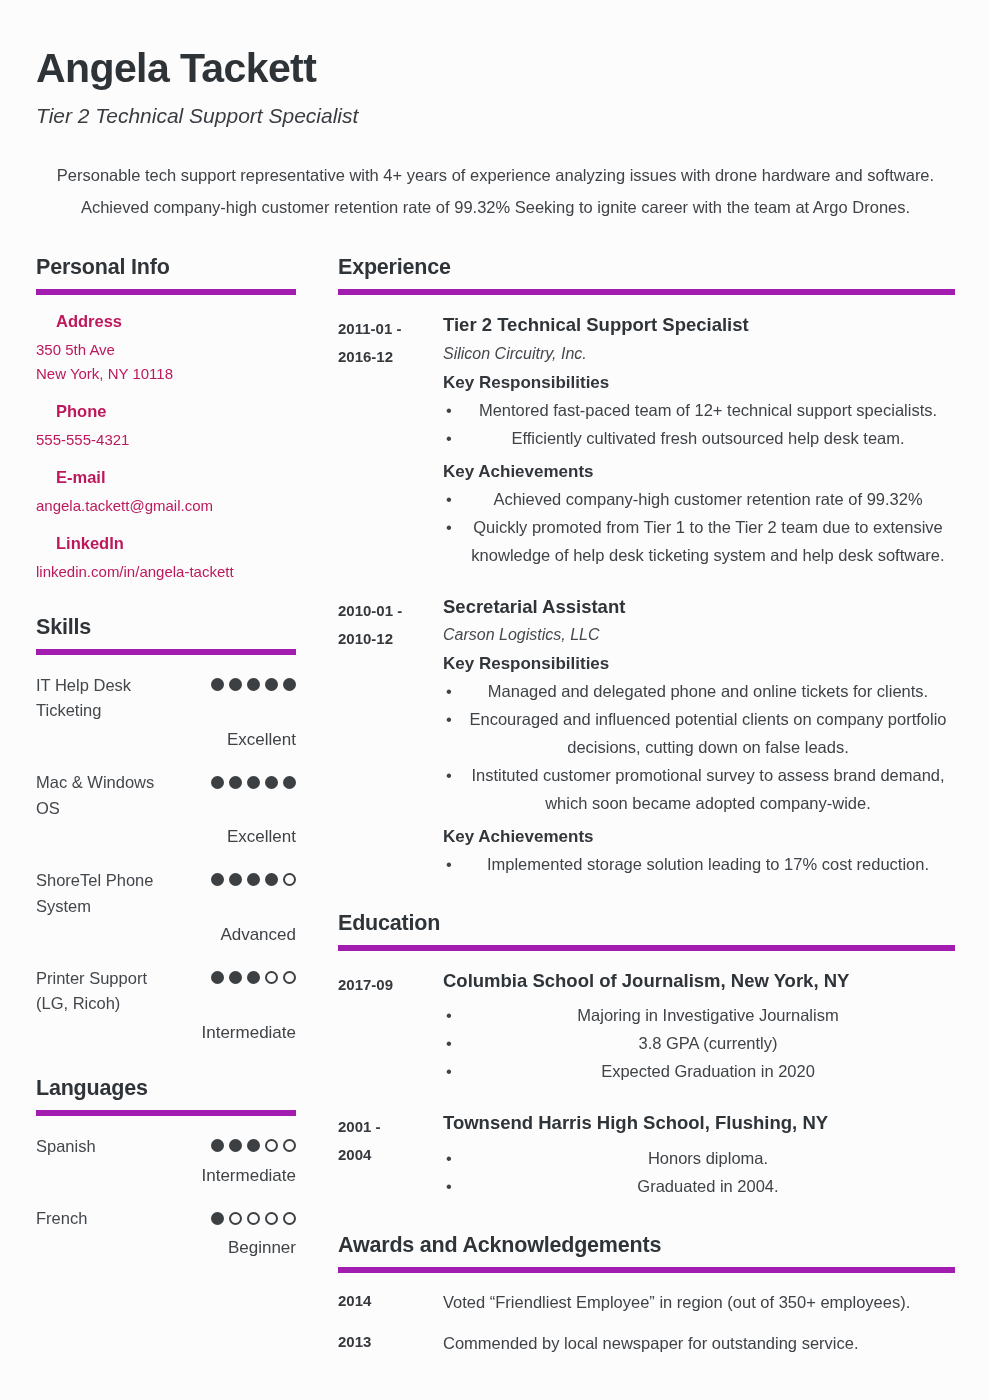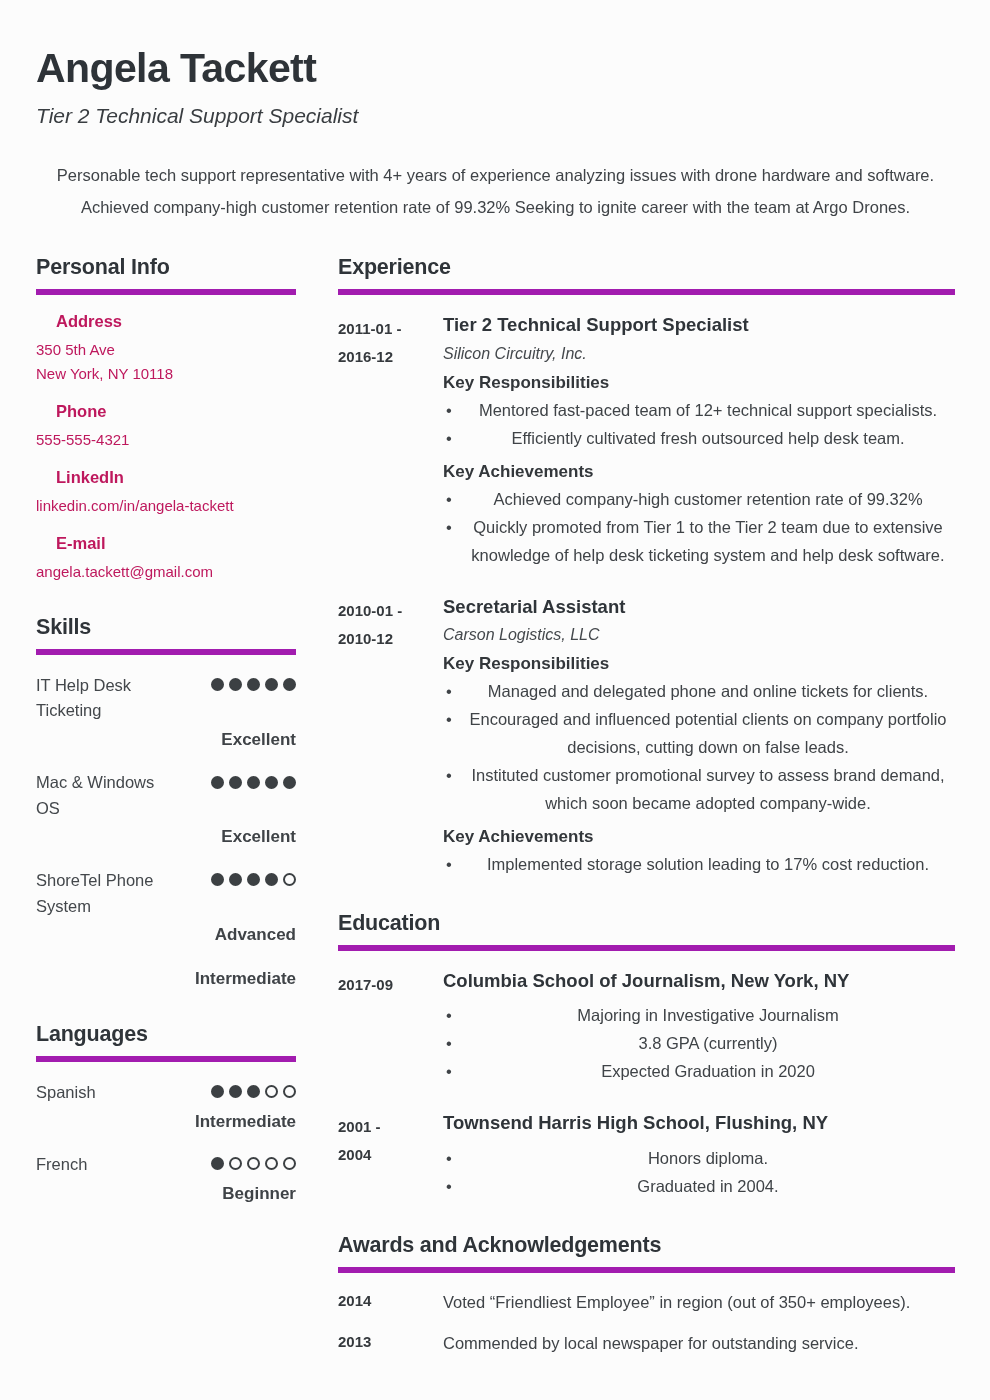--- a/index.html
+++ b/index.html
@@ -36,21 +36,21 @@
   .pi-line { font-size: 15px; line-height: 1.55; color: #be185d; }
 
   
   .rate-item { margin-top: 18px; }
   .rate-row { display: flex; justify-content: space-between; align-items: flex-start; }
   .rate-label { width: 140px; font-size: 16.5px; line-height: 1.55; color: #43474b; }
   .dots { white-space: nowrap; padding-top: 2px; }
   .dot { display: inline-block; width: 13px; height: 13px; border-radius: 50%;
          border: 2px solid #3c4043; margin-left: 5px; background: transparent; vertical-align: middle; }
   .dot.filled { background: #3c4043; }
-  .rate-level { text-align: right; font-size: 17px; color: #3f4347; margin-top: 3px; line-height: 1.5; font-weight: bold; }
+  .rate-level { text-align: right; font-size: 17px; color: #3f4347; margin-top: 3px; line-height: 1.5; }
 
   
   .entry { display: flex; margin-top: 18px; }
   .entry + .entry { margin-top: 26px; }
   .entry-date { flex: 0 0 105px; font-weight: bold; font-size: 15px; line-height: 1.85; color: #35393d; padding-top: 2px; }
   .entry-date span { display: block; }
   .entry-body { flex: 1; min-width: 0; }
   .entry-body h3 { font-size: 18.5px; font-weight: bold; color: #2f3439; margin: 0; line-height: 1.25; }
   .company { font-style: italic; font-size: 16px; color: #44484c; margin-top: 8px; }
   .entry-body h4 { font-size: 17px; font-weight: bold; color: #33373b; margin: 10px 0 3px; }
@@ -84,27 +84,27 @@
         <div class="pi-field">
           <div class="pi-label">Address</div>
           <div class="pi-line">350 5th Ave</div>
           <div class="pi-line">New York, NY 10118</div>
         </div>
         <div class="pi-field">
           <div class="pi-label">Phone</div>
           <div class="pi-line">555-555-4321</div>
         </div>
         <div class="pi-field">
+          <div class="pi-label">E-mail</div>
+          <div class="pi-line">angela.tackett@gmail.com</div>
+        </div>
+        <div class="pi-field">
           <div class="pi-label">LinkedIn</div>
           <div class="pi-line">linkedin.com/in/angela-tackett</div>
         </div>
-        <div class="pi-field">
-          <div class="pi-label">E-mail</div>
-          <div class="pi-line">angela.tackett@gmail.com</div>
-        </div>
       </section>
 
       <section>
         <h2>Skills</h2>
 
         <div class="rate-item">
           <div class="rate-row">
             <div class="rate-label">IT Help Desk Ticketing</div>
             <div class="dots"><span class="dot filled"></span><span class="dot filled"></span><span class="dot filled"></span><span class="dot filled"></span><span class="dot filled"></span></div>
           </div>
@@ -121,20 +121,24 @@
 
         <div class="rate-item">
           <div class="rate-row">
             <div class="rate-label">ShoreTel Phone System</div>
             <div class="dots"><span class="dot filled"></span><span class="dot filled"></span><span class="dot filled"></span><span class="dot filled"></span><span class="dot"></span></div>
           </div>
           <div class="rate-level">Advanced</div>
         </div>
 
         <div class="rate-item">
+          <div class="rate-row">
+            <div class="rate-label">Printer Support (LG, Ricoh)</div>
+            <div class="dots"><span class="dot filled"></span><span class="dot filled"></span><span class="dot filled"></span><span class="dot"></span><span class="dot"></span></div>
+          </div>
           <div class="rate-level">Intermediate</div>
         </div>
       </section>
 
       <section>
         <h2>Languages</h2>
 
         <div class="rate-item">
           <div class="rate-row">
             <div class="rate-label">Spanish</div>

